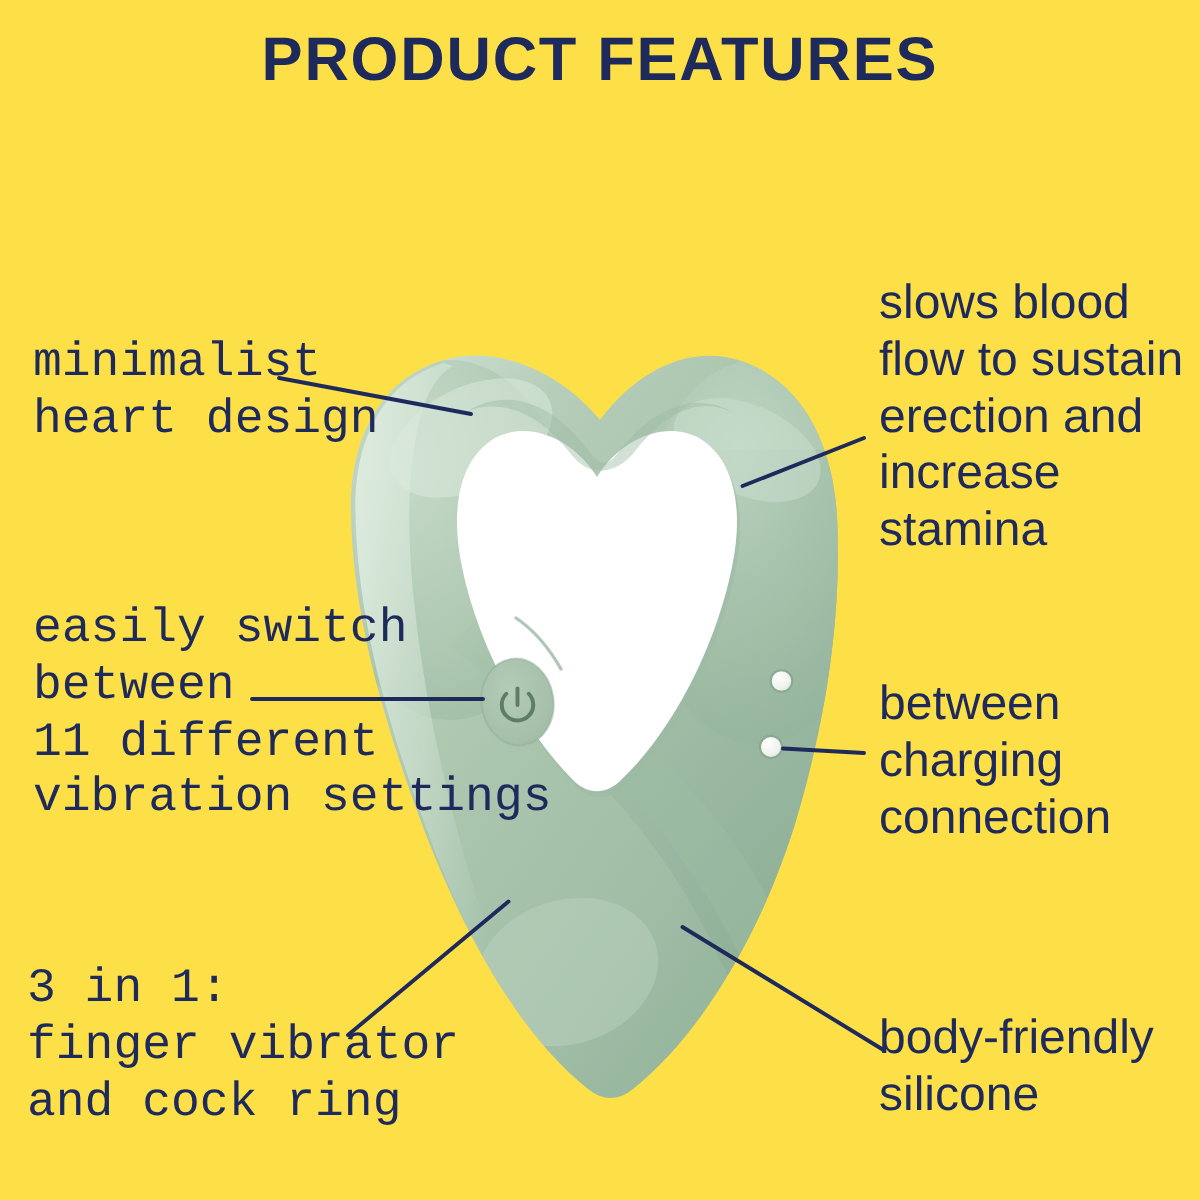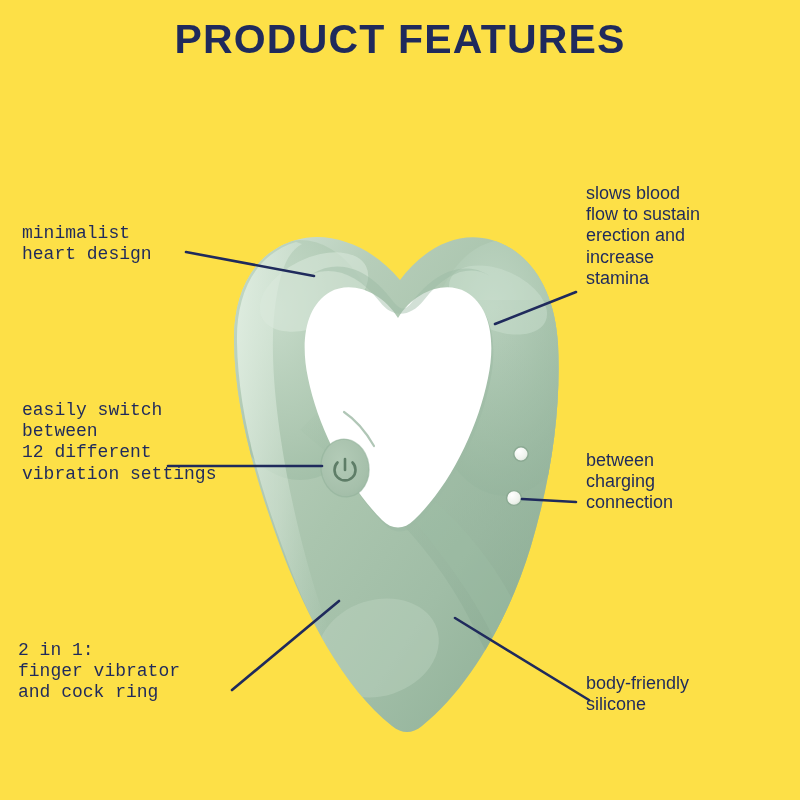--- a/index.html
+++ b/index.html
@@ -25,21 +25,21 @@
     font-weight: bold;
     font-size: 41px;
     letter-spacing: 1.2px;
     color: #1f2a5c;
     white-space: nowrap;
   }
   .label {
     position: absolute;
     color: #1f2a5c;
     font-family: "Liberation Sans", sans-serif;
-    font-size: 18px;
+    font-size: 32px;
     line-height: 1.18;
     font-weight: 400;
     white-space: pre-line;
   }
   .label.right { text-align: left; }
   .label.left  { text-align: left; font-family: Liberation Mono, monospace; }
 
   #lbl-minimalist  { left: 22px;  top: 223px; }
   #lbl-easyswitch  { left: 22px;  top: 400px; }
   #lbl-twoinone    { left: 18px;  top: 640px; }
@@ -224,24 +224,24 @@
       <line x1="576" y1="502" x2="522" y2="499"></line>
       <line x1="589" y1="700" x2="455" y2="618"></line>
     </g>
   </svg>
 
   <div class="label left" id="lbl-minimalist">minimalist
 heart design</div>
 
   <div class="label left" id="lbl-easyswitch">easily switch
 between
-12 different
+11 different
 vibration settings</div>
 
-  <div class="label left" id="lbl-twoinone">2 in 1:
+  <div class="label left" id="lbl-twoinone">3 in 1:
 finger vibrator
 and cock ring</div>
 
   <div class="label right" id="lbl-slows">slows blood
 flow to sustain
 erection and
 increase
 stamina</div>
 
   <div class="label right" id="lbl-magnetic">between

